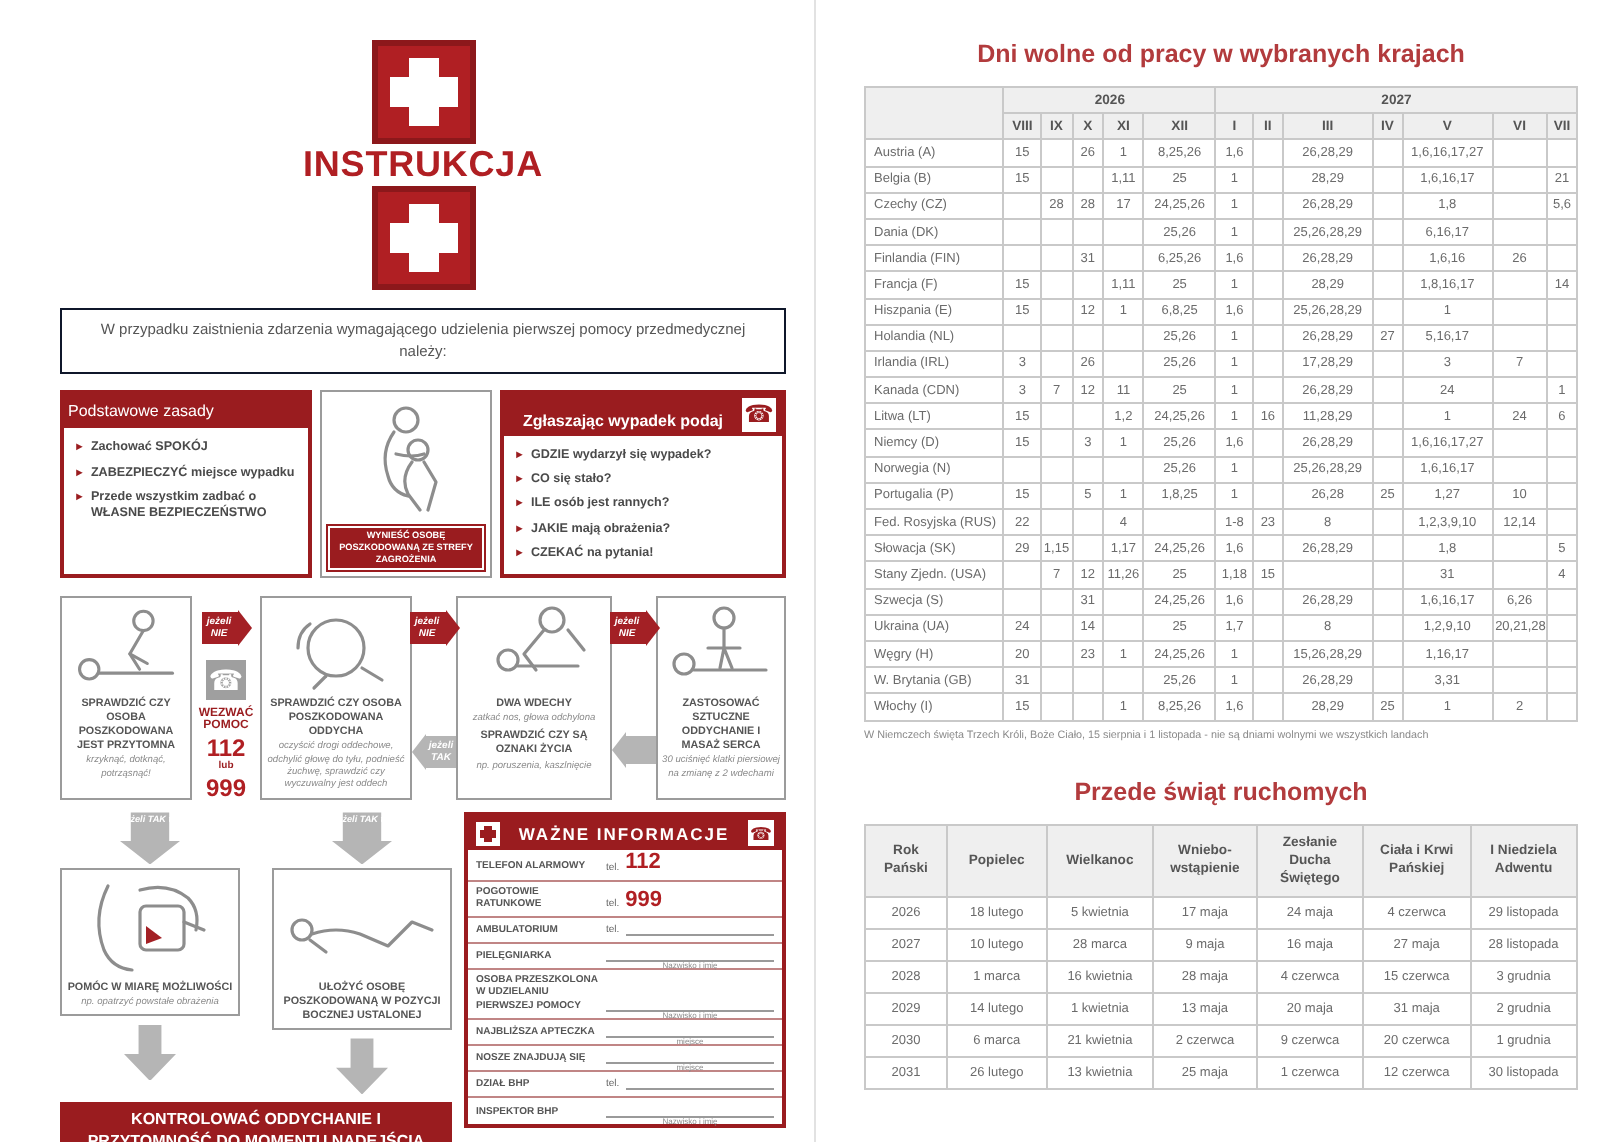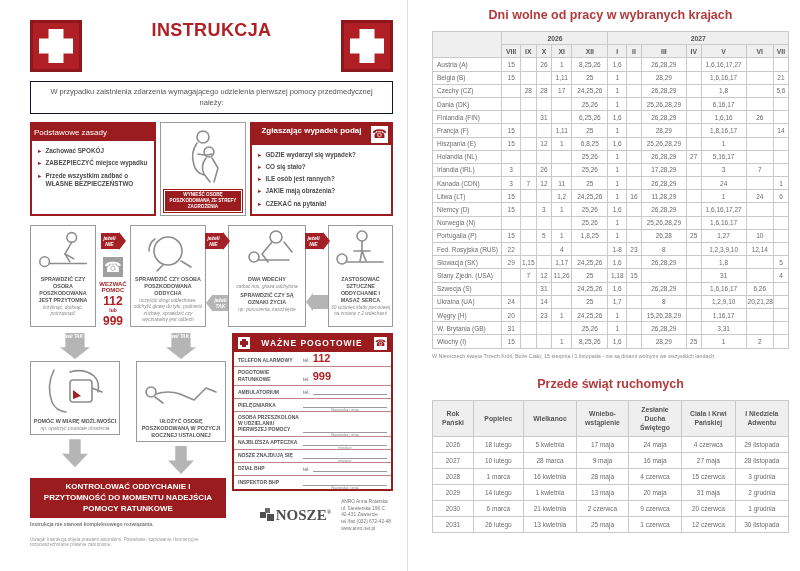--- a/index.html
+++ b/index.html
@@ -3,42 +3,42 @@
 <meta charset="utf-8">
 <style>
   * { box-sizing: border-box; }
   html,body { margin:0; padding:0; }
   body {
     width:800px; height:571px; background:#ffffff;
     font-family:"Liberation Sans", sans-serif; display:flex; overflow:hidden;
     color:#444;
   }
   .page-left { width:407px; padding:20px 14px 0 30px; }
-  .page-right { width:438px; border-left:1px solid #e2e2e2; padding:4px 11px 0 24px; }
+  .page-right { width:438px; border-left:1px solid #e2e2e2; padding:16px 11px 0 24px; }
 
   
-  .poster-header { display:flex; justify-content:space-between; }
+  .poster-header { display:flex; align-items:center; justify-content:space-between;flex-direction:column; }
   .cross-icon { width:52px; height:52px; background:#b01f23; border:3px solid #8c181b; position:relative; flex:0 0 auto; }
   .cross-icon::before { content:""; position:absolute; left:50%; transform:translateX(-50%); top:6px; bottom:6px; width:15px; background:#fff; }
   .cross-icon::after  { content:""; position:absolute; top:50%; transform:translateY(-50%); left:6px; right:6px; height:15px; background:#fff; }
   .poster-title { text-align:center; color:#b01f23; font-weight:bold; font-size:18px; line-height:1.18; letter-spacing:.4px; padding:0 6px; }
 
   .intro-box { border:1px solid #0f172a; margin-top:9px; padding:4px 10px; font-size:7.5px; color:#555; text-align:center; line-height:1.5; }
 
   .top-row { display:flex; gap:4px; margin-top:8px; }
   .rules-box { width:126px; border:2px solid #9a1c1f; display:flex; flex-direction:column; }
   .box-header { background:#9a1c1f; color:#fff; font-weight:normal; font-size:8px; padding:4px 2px; line-height:1.2; }
   .poster-list { list-style:none; margin:0; padding:6px 4px 2px 5px; }
   .poster-list li { display:flex; gap:3px; margin-bottom:3.5px; font-size:6.3px; font-weight:bold; color:#4a4a4a; line-height:1.35; }
   .bullet { color:#9a1c1f; font-size:5.5px; line-height:1.6; }
   .evac-box { width:86px; border:1px solid #9b9b9b; padding:2px; display:flex; flex-direction:column; }
   .evac-fig { flex:1; display:flex; align-items:center; justify-content:center; }
   .evac-caption { background:#9a1c1f; color:#fff; font-size:4.6px; font-weight:bold; text-align:center; padding:2px 1px; box-shadow:inset 0 0 0 1px #fff; border:1px solid #9a1c1f; line-height:1.3; }
   .report-box { flex:1; border:2px solid #9a1c1f; display:flex; flex-direction:column; }
-  .report-header { background:#9a1c1f; display:flex; align-items:flex-start; padding:2px 3px; gap:3px; }
+  .report-header { background:#9a1c1f; display:flex; align-items:flex-end; padding:2px 3px; gap:3px; }
   .report-header-text { flex:1; color:#fff; font-weight:bold; font-size:8px; text-align:center; line-height:1.2; }
   .phone-chip { width:17px; height:17px; background:#fff; color:#9a1c1f; font-size:12px; display:flex; align-items:center; justify-content:center; flex:0 0 auto; }
 
   .flow-row { display:flex; margin-top:9px; align-items:stretch; }
   .step-box { border:1.5px solid #9b9b9b; display:flex; flex-direction:column; padding:2px; }
   .w66{width:66px;} .w76{width:76px;} .w78{width:78px;} .w65{width:65px;}
   .step-fig { height:46px; display:flex; align-items:center; justify-content:center; flex:0 0 auto; }
   .step-title { font-size:5.4px; font-weight:bold; color:#555; text-align:center; line-height:1.3; margin-top:2px; }
   .step-note  { font-size:4.8px; font-style:italic; color:#8a8a8a; text-align:center; line-height:1.3; margin-top:1px; }
   .arrow-col { display:flex; flex-direction:column; align-items:center; }
@@ -300,21 +300,21 @@
       </div>
       <div class="banner">KONTROLOWAĆ ODDYCHANIE I PRZYTOMNOŚĆ DO MOMENTU NADEJŚCIA POMOCY RATUNKOWE</div>
       <div class="disclaimer">Instrukcja nie stanowi kompleksowego rozwiązania.</div>
       <div class="copyright">Uwaga! Instrukcja objęta prawami autorskimi. Powielanie, kopiowanie i komercyjne rozpowszechnianie prawnie zabronione.</div>
     </div>
 
     <div class="info-col">
       <div class="info-box">
         <div class="info-header">
           <span class="mini-cross"></span>
-          <span class="info-header-text">WAŻNE POGOTOWIE</span>
+          <span class="info-header-text">WAŻNE INFORMACJE</span>
           <span class="info-phone">☎</span>
         </div>
         <div id="info-rows">
             <div class="info-row">
               <span class="info-label">TELEFON ALARMOWY</span>
               <span class="info-prefix">tel.</span>
               <span class="info-value">112</span>
             </div>
             <div class="info-row">
               <span class="info-label">POGOTOWIE RATUNKOWE</span>

